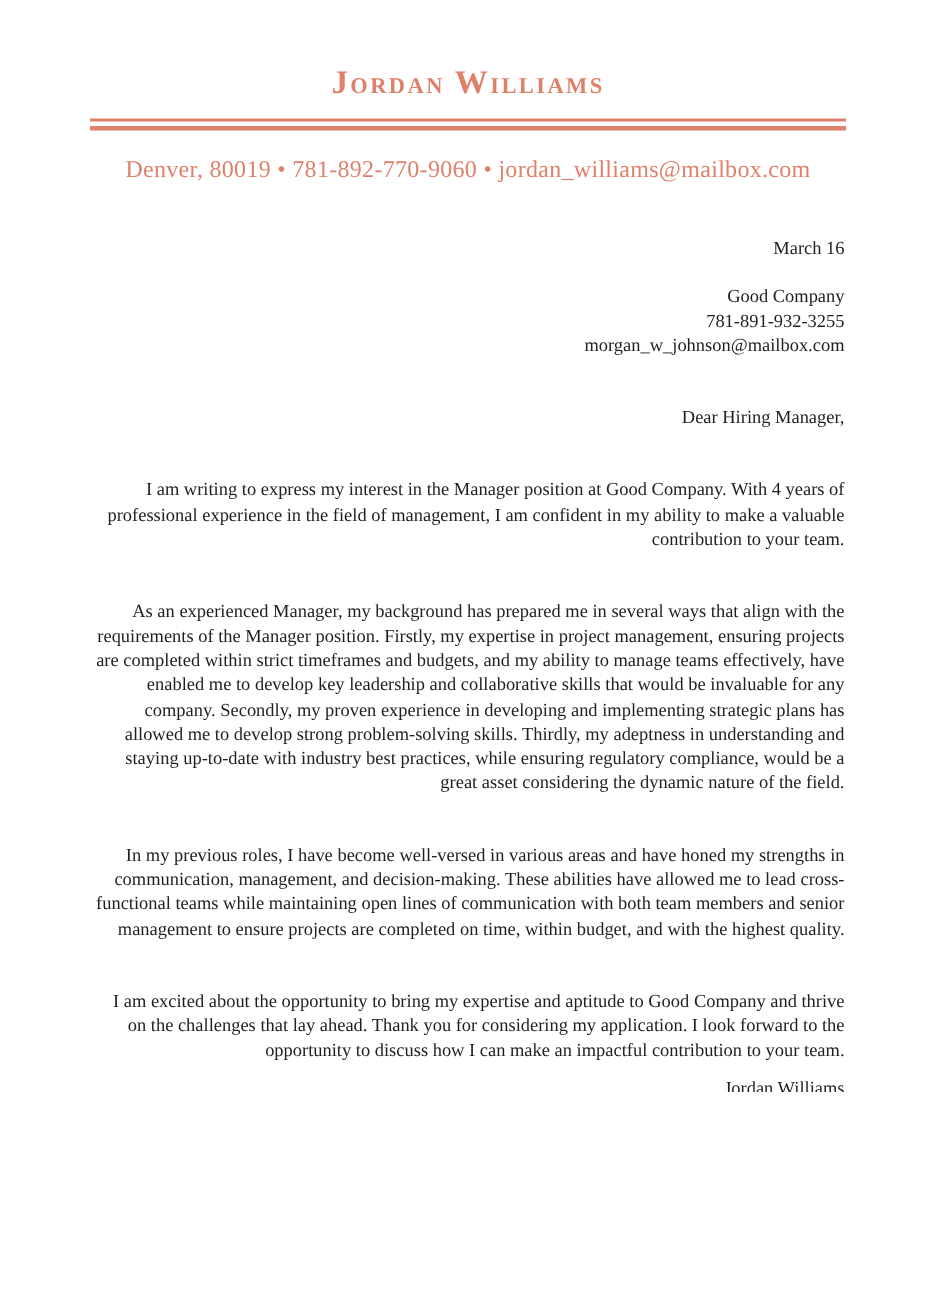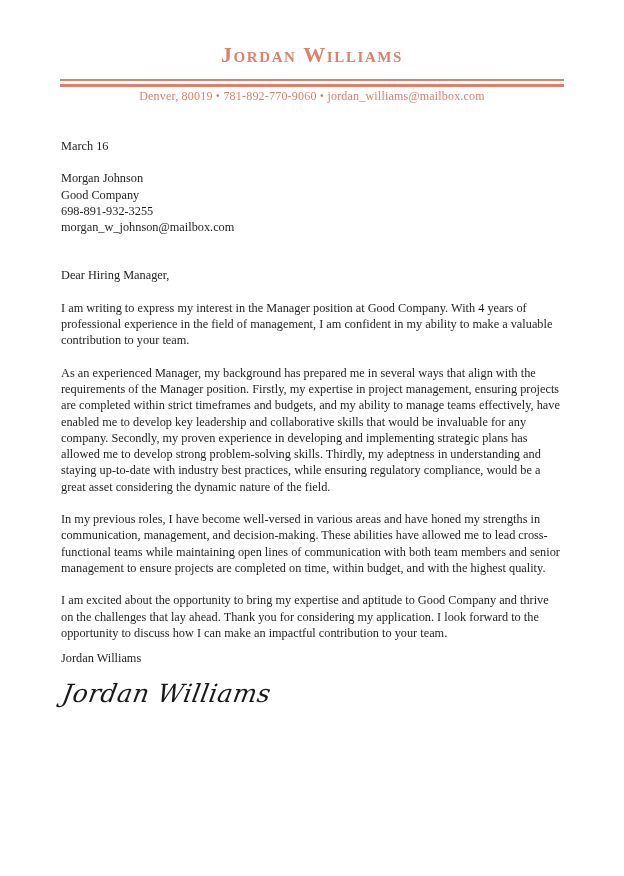--- a/index.html
+++ b/index.html
@@ -19,36 +19,36 @@
     font-variant: small-caps;
     letter-spacing: 1.6px;
     color: #df806a;
     line-height: 26px;
   }
   .rules { margin: 11px 60px 0 60px; }
   .rule-top { height: 2px; background: #df806a; }
   .rule-gap { height: 3px; }
   .rule-bottom { height: 3px; background: #df806a; }
   .contact {
-    margin-top: 2px;
-    font-size: 12px;
+    margin-top: 18px;
+    font-size: 16px;
     color: #df806a;
     letter-spacing: 0.2px;
   }
   .letter {
     padding: 0 61px;
     font-size: 12.3px;
     line-height: 16.3px;
-    text-align: left;
+    text-align: right;
   }
   .date-line { margin-top: 34px; }
   .recipient { margin-top: 16px; }
   .subject { margin-top: 16px; }
   .salutation { margin-top: 32px; }
-  .para { margin-top: 16px; }
+  .para { margin-top: 32px; }
   .closing-block { margin-top: 9px; }
   .signature {
     margin-top: 20px;
     font-family: "DejaVu Serif", serif;
     font-style: italic;
     font-size: 25px;
     color: #1a1a1a;
     transform: skewX(-10deg);
     transform-origin: left bottom;
     letter-spacing: 0.5px;
@@ -67,23 +67,22 @@
       <div class="rule-bottom"></div>
     </div>
     <div class="contact">Denver, 80019 • 781-892-770-9060 • jordan_williams@mailbox.com</div>
   </div>
 
   <div class="letter">
 
     <div class="date-line">March 16</div>
 
     <div class="recipient">
-      <div>Morgan Johnson</div>
       <div>Good Company</div>
-      <div>698-891-932-3255</div>
+      <div>781-891-932-3255</div>
       <div>morgan_w_johnson@mailbox.com</div>
     </div>
 
 
     <div class="salutation">Dear Hiring Manager,</div>
 
     <div class="para">I am writing to express my interest in the Manager position at Good Company. With 4 years of professional experience in the field of management, I am confident in my ability to make a valuable contribution to your team.</div>
     <div class="para">As an experienced Manager, my background has prepared me in several ways that align with the requirements of the Manager position. Firstly, my expertise in project management, ensuring projects are completed within strict timeframes and budgets, and my ability to manage teams effectively, have enabled me to develop key leadership and collaborative skills that would be invaluable for any company. Secondly, my proven experience in developing and implementing strategic plans has allowed me to develop strong problem-solving skills. Thirdly, my adeptness in understanding and staying up-to-date with industry best practices, while ensuring regulatory compliance, would be a great asset considering the dynamic nature of the field.</div>
     <div class="para">In my previous roles, I have become well-versed in various areas and have honed my strengths in communication, management, and decision-making. These abilities have allowed me to lead cross-functional teams while maintaining open lines of communication with both team members and senior management to ensure projects are completed on time, within budget, and with the highest quality.</div>
     <div class="para">I am excited about the opportunity to bring my expertise and aptitude to Good Company and thrive on the challenges that lay ahead. Thank you for considering my application. I look forward to the opportunity to discuss how I can make an impactful contribution to your team.</div>

